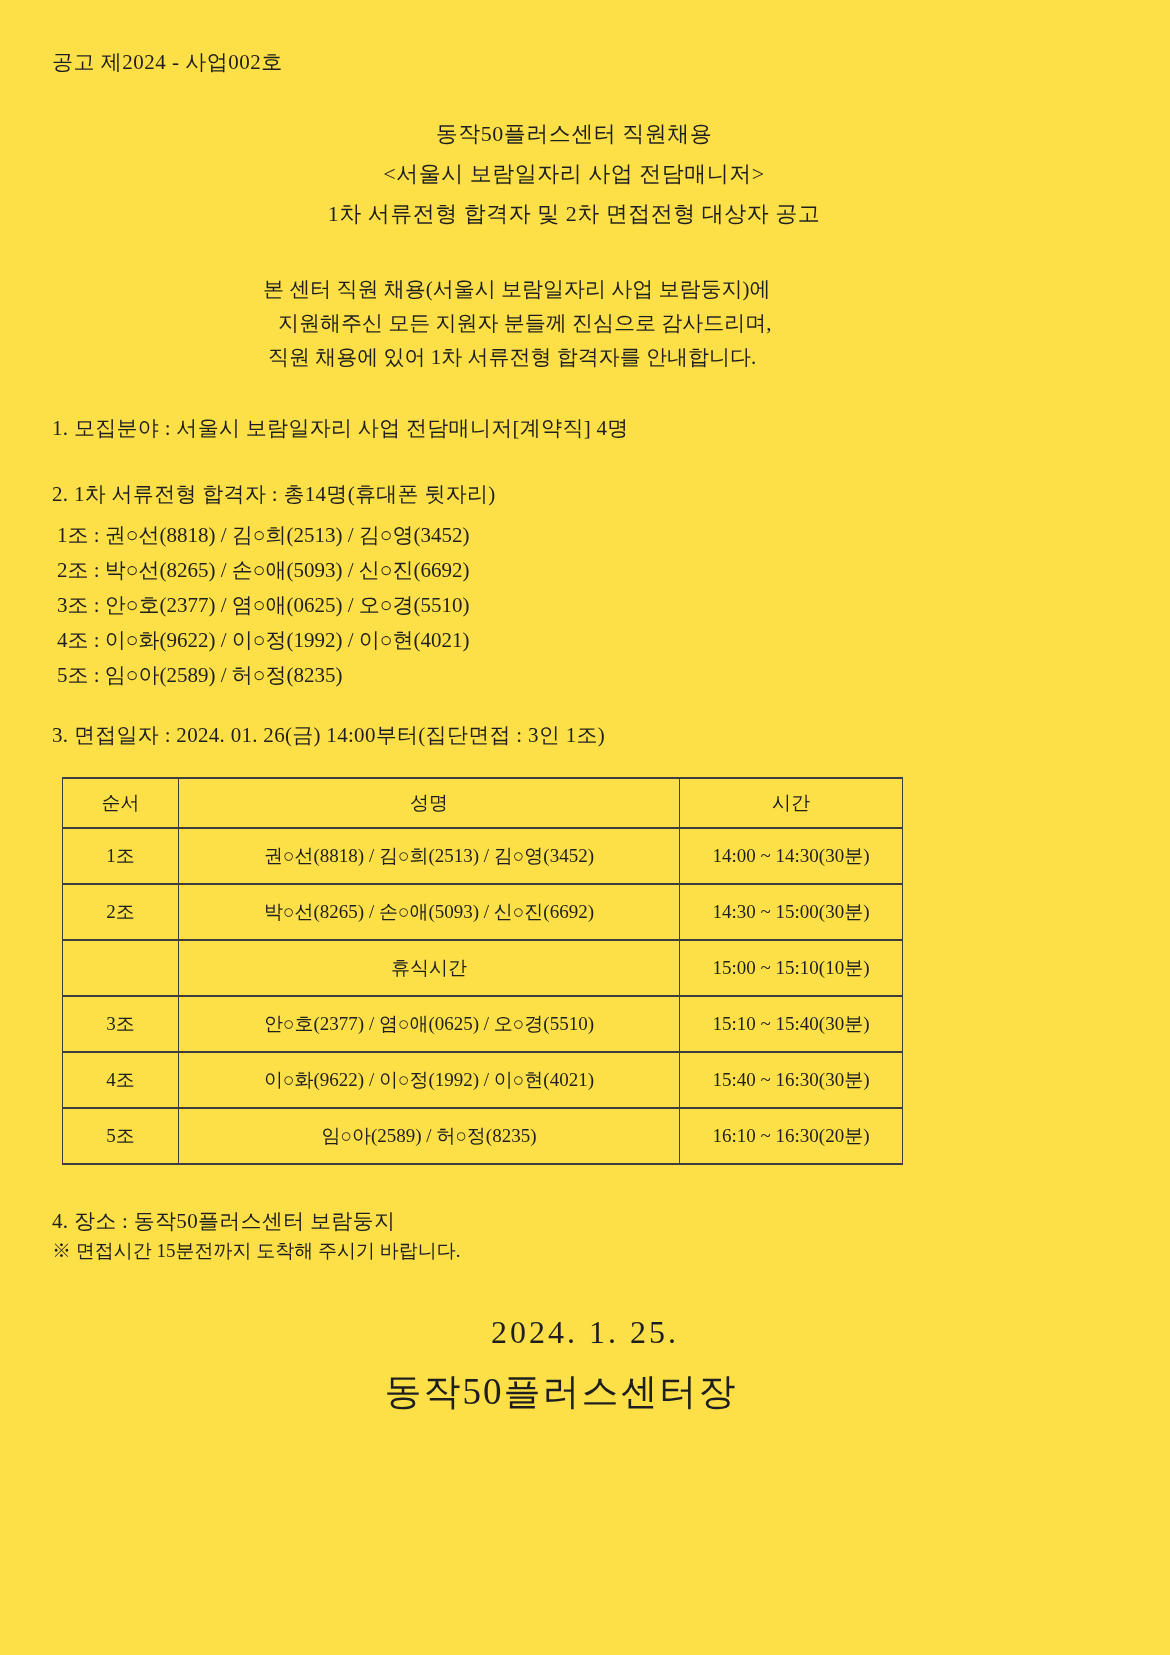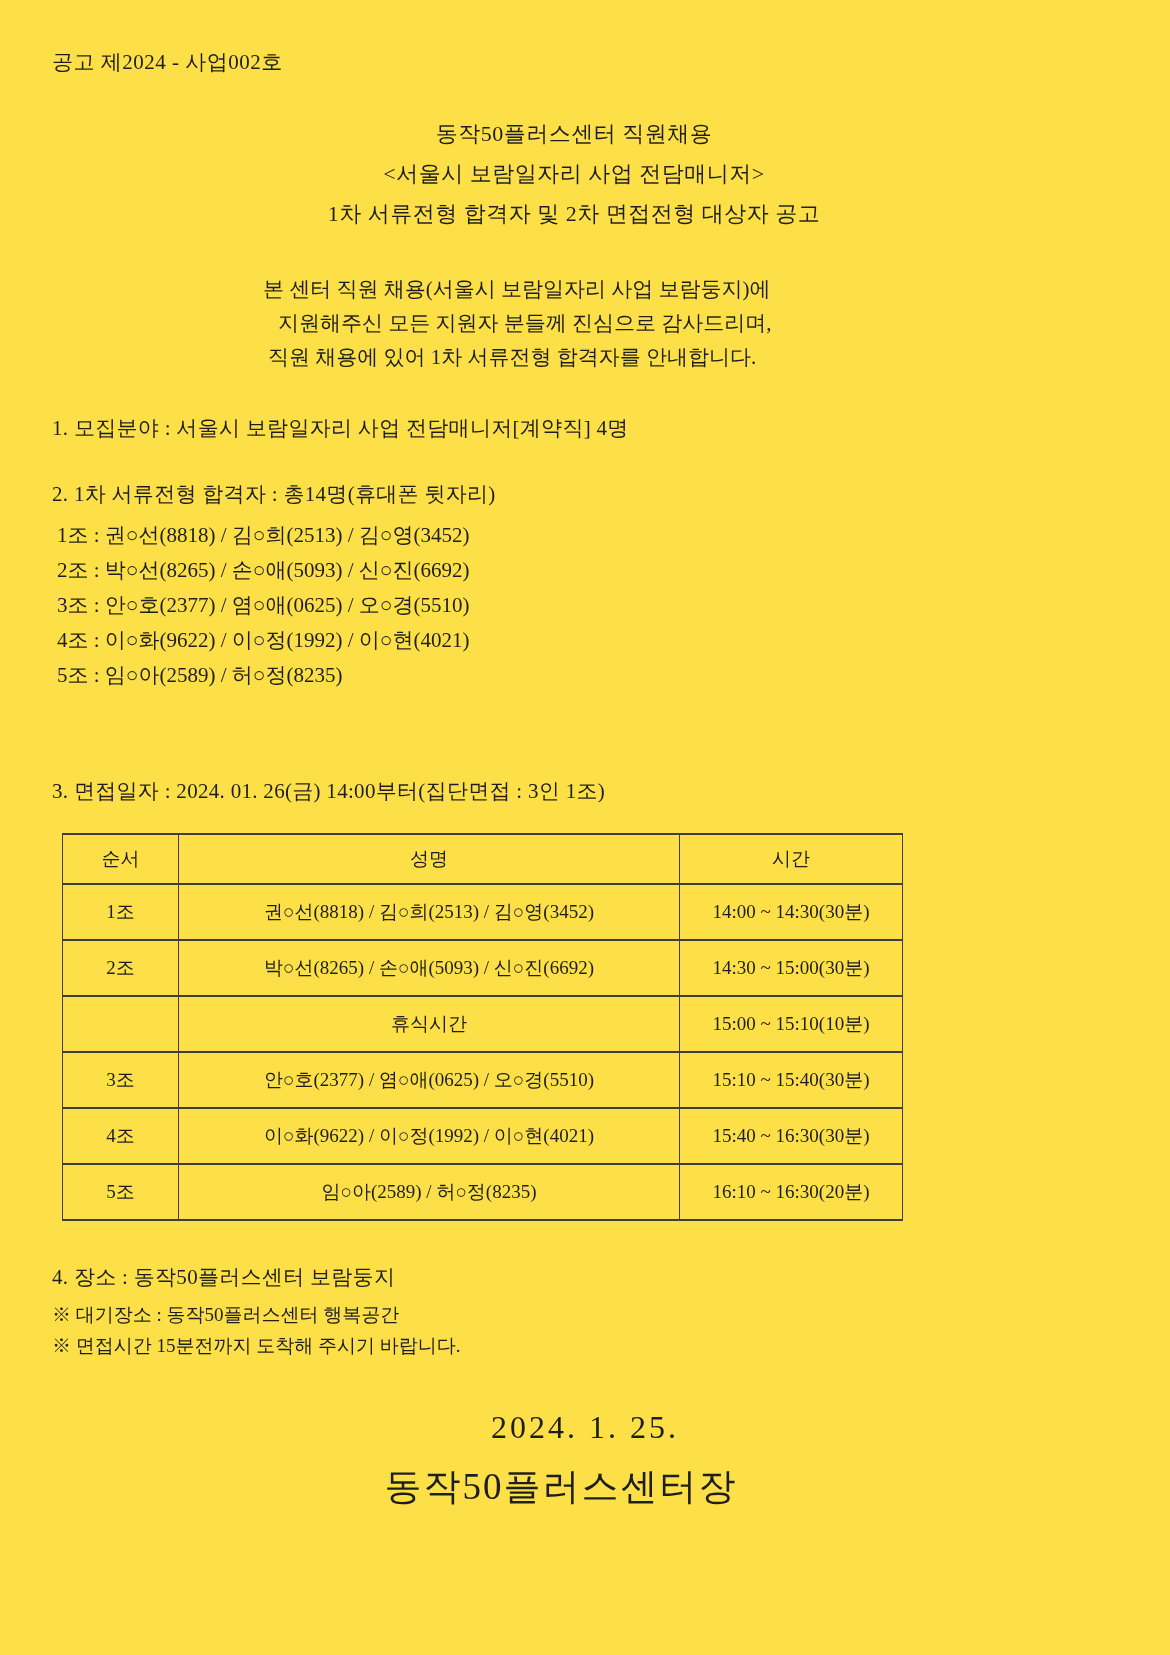--- a/index.html
+++ b/index.html
@@ -43,21 +43,21 @@
     letter-spacing: 0.3px;
   }
   .sec1 { margin-top: 40px; }
   .sec2 { margin-top: 38px; }
   .list {
     margin-top: 10px;
     margin-left: 57px;
     font-size: 21px;
     line-height: 35px;
   }
-  .sec3 { margin-top: 84px; }
+  .sec3 { margin-top: 28px; }
   table.schedule {
     margin: 28px 0 0 62px;
     width: 840px;
     border-collapse: collapse;
     table-layout: fixed;
     font-size: 19px;
   }
   table.schedule col.c1 { width: 116px; }
   table.schedule col.c2 { width: 501px; }
   table.schedule col.c3 { width: 223px; }
@@ -169,19 +169,18 @@
       <tr>
         <td>5조</td>
         <td>임○아(2589) / 허○정(8235)</td>
         <td>16:10 ~ 16:30(20분)</td>
       </tr>
     </tbody>
   </table>
 
   <div class="sec sec4">4. 장소 : 동작50플러스센터 보람둥지</div>
 
-  <div class="note first">※ 대기장소 : 동작50플러스센터 행복공간</div>
   <div class="note">※ 면접시간 15분전까지 도착해 주시기 바랍니다.</div>
 
   <div class="date">2024. 1. 25.</div>
   <div class="signature">동작50플러스센터장</div>
 
 </div>
 
 </body></html>

